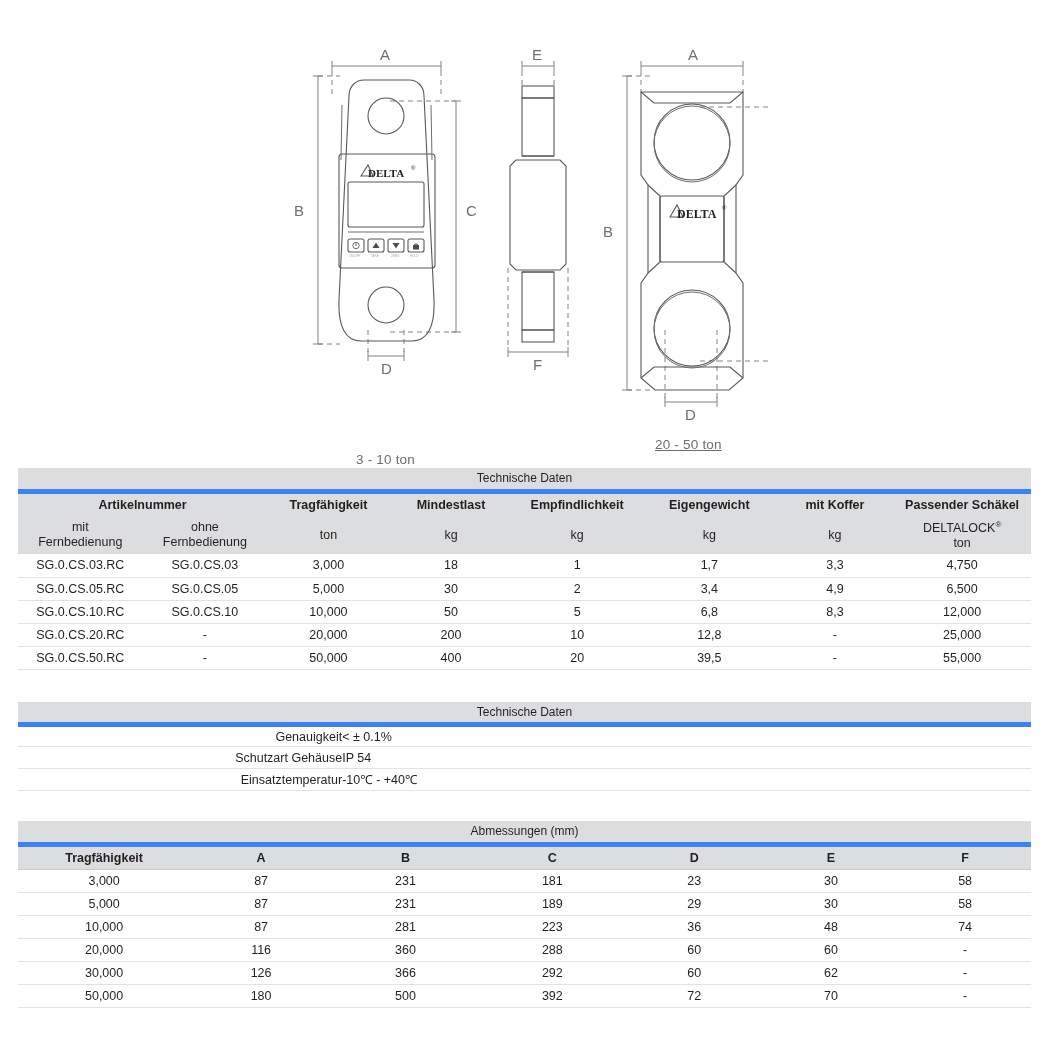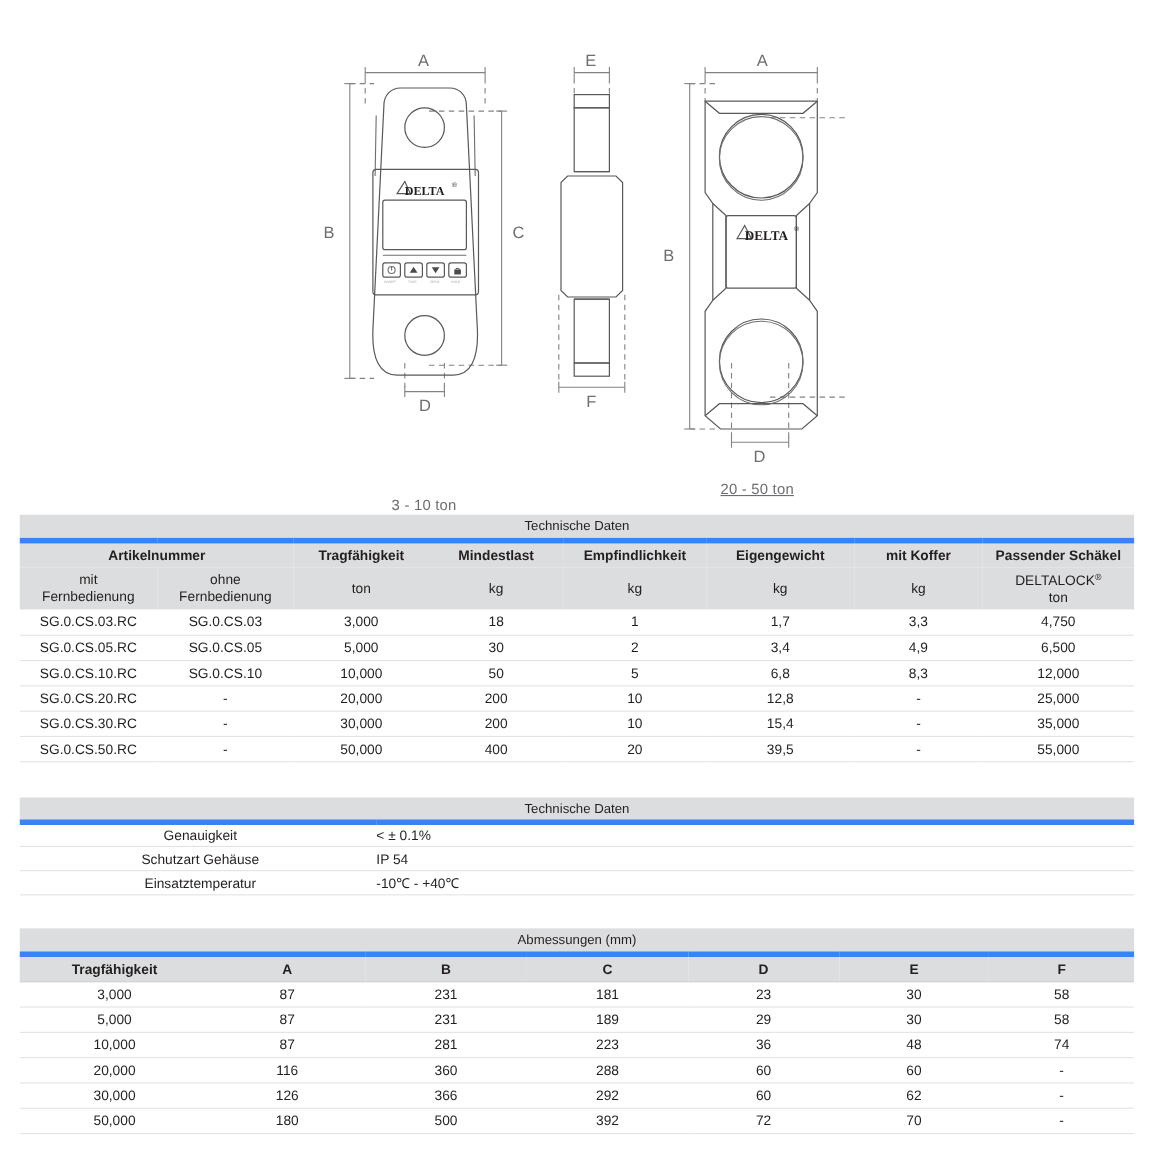--- a/index.html
+++ b/index.html
@@ -71,21 +71,21 @@
   .sup { font-size: 8px; vertical-align: super; }
 
   
   .spec-row td {
     font-size: 12.5px;
     color: #231f20;
     height: 22px;
     vertical-align: middle;
     border-bottom: 1px solid #e3e3e4;
   }
-  .spec-row td.k { text-align: center;  padding-left: 4px; }
+  .spec-row td.k { text-align: right;  padding-left: 4px; }
   .spec-row td.v { text-align: left; }
   .spec-row:first-of-type td { border-top: 1px solid #c9cacc; }
 
   .gap-a { height: 32px; }
   .gap-b { height: 30px; }
 </style>
 </head>
 <body>
 
 <div class="page">
@@ -363,30 +363,20 @@
           <td>SG.0.CS.20.RC</td>
           <td>-</td>
           <td>20,000</td>
           <td>200</td>
           <td>10</td>
           <td>12,8</td>
           <td>-</td>
           <td>25,000</td>
         </tr>
         <tr class="data-row">
-          <td>SG.0.CS.30.RC</td>
-          <td>-</td>
-          <td>30,000</td>
-          <td>200</td>
-          <td>10</td>
-          <td>15,4</td>
-          <td>-</td>
-          <td>35,000</td>
-        </tr>
-        <tr class="data-row">
           <td>SG.0.CS.50.RC</td>
           <td>-</td>
           <td>50,000</td>
           <td>400</td>
           <td>20</td>
           <td>39,5</td>
           <td>-</td>
           <td>55,000</td>
         </tr>
       </tbody>

